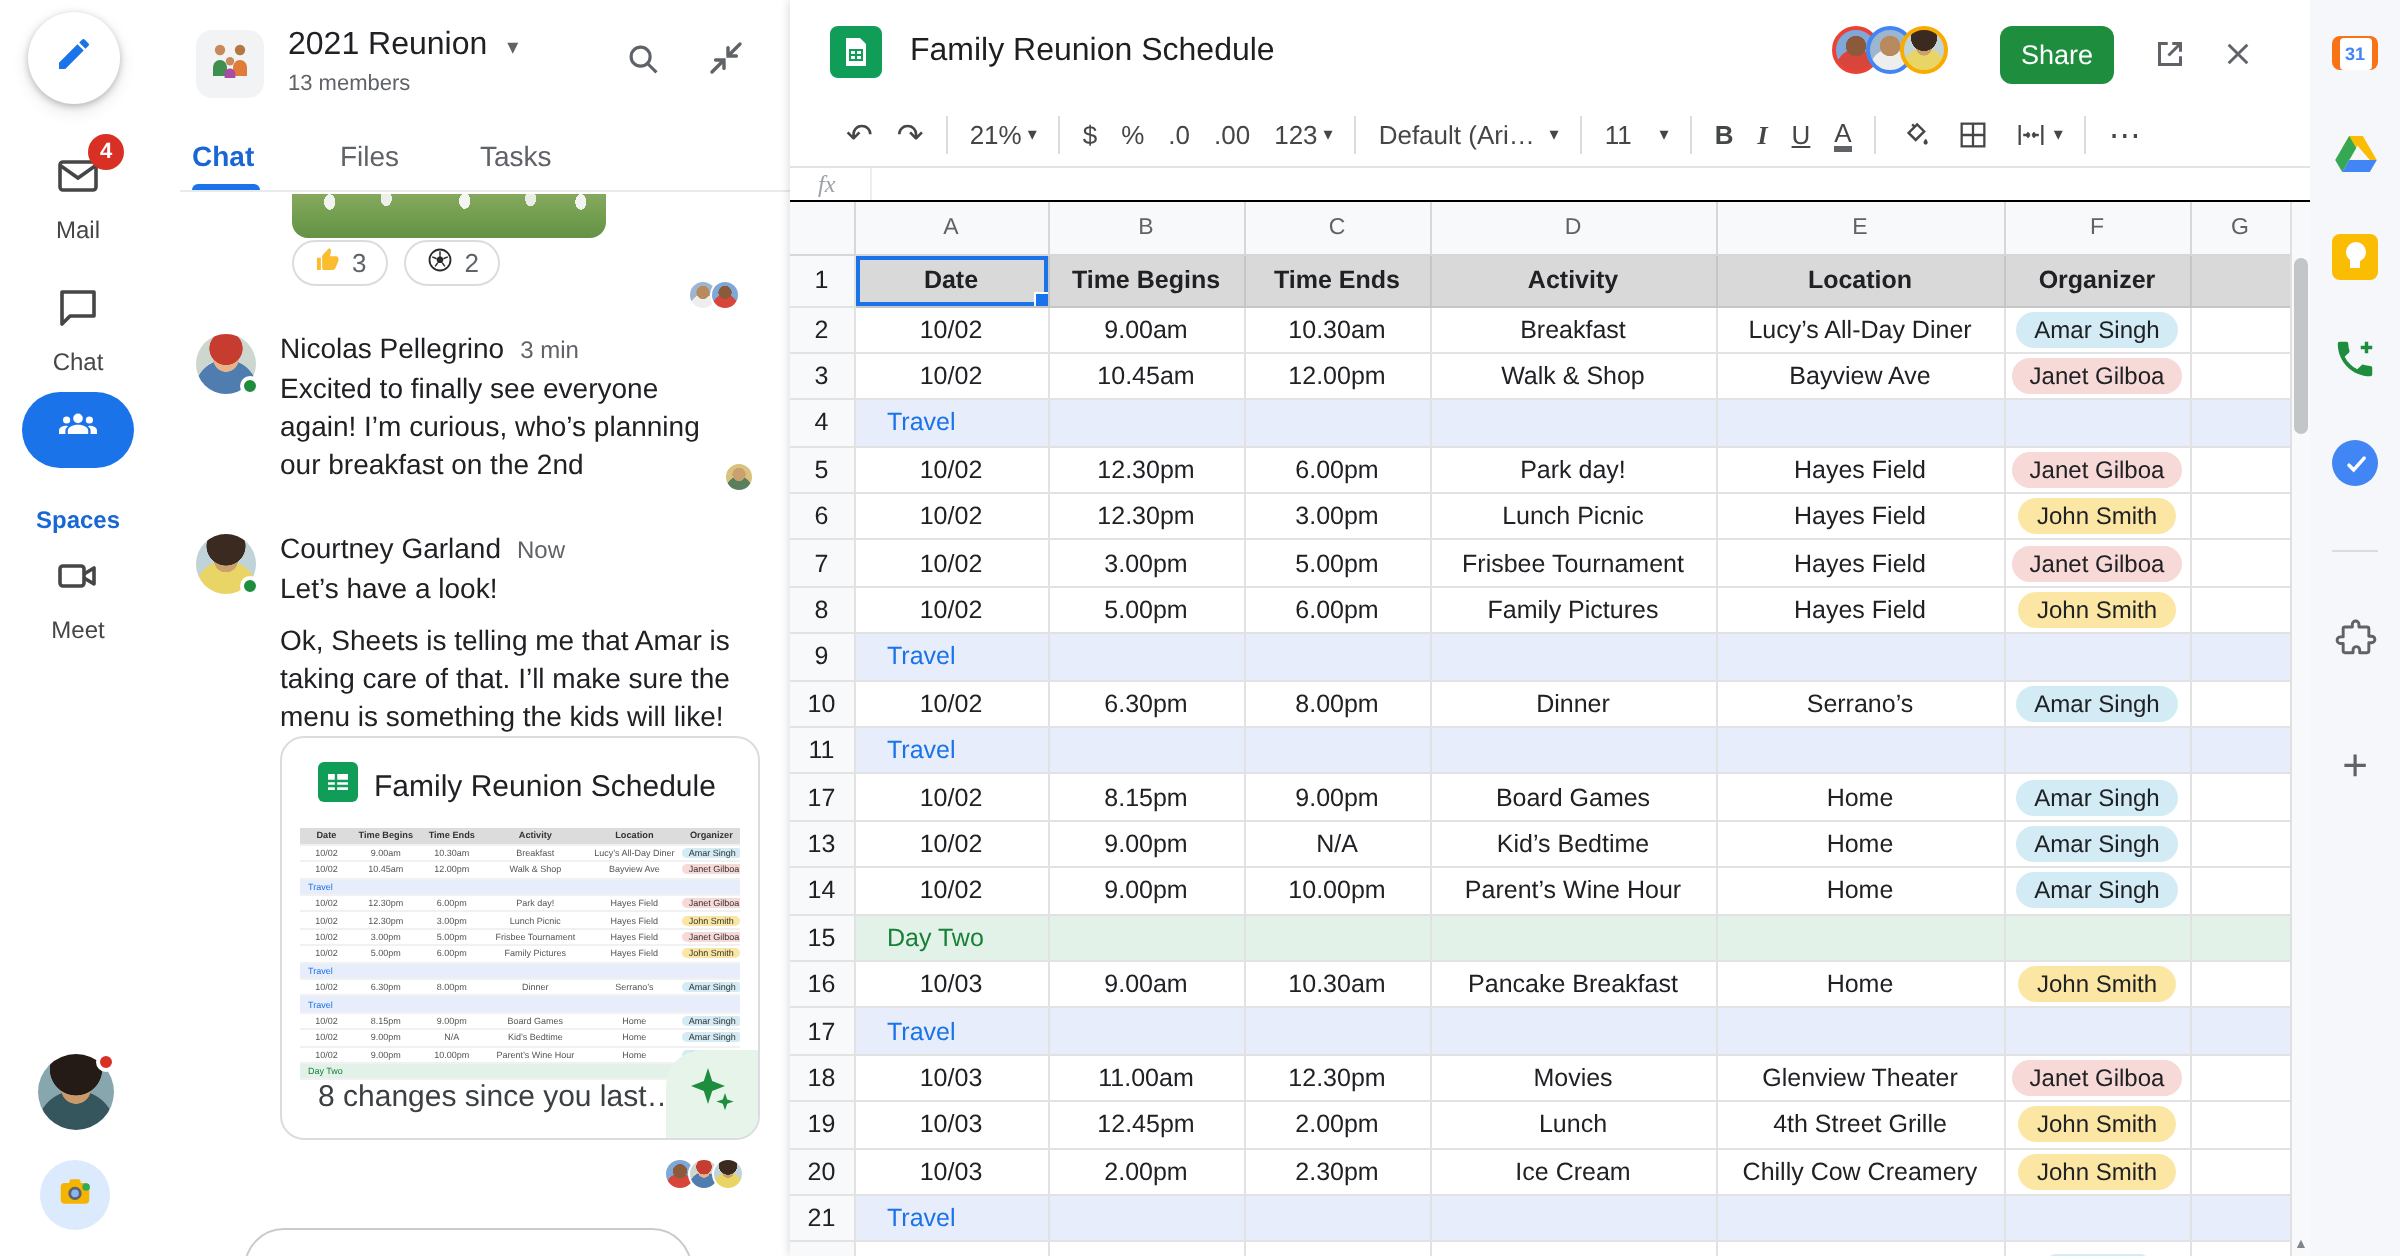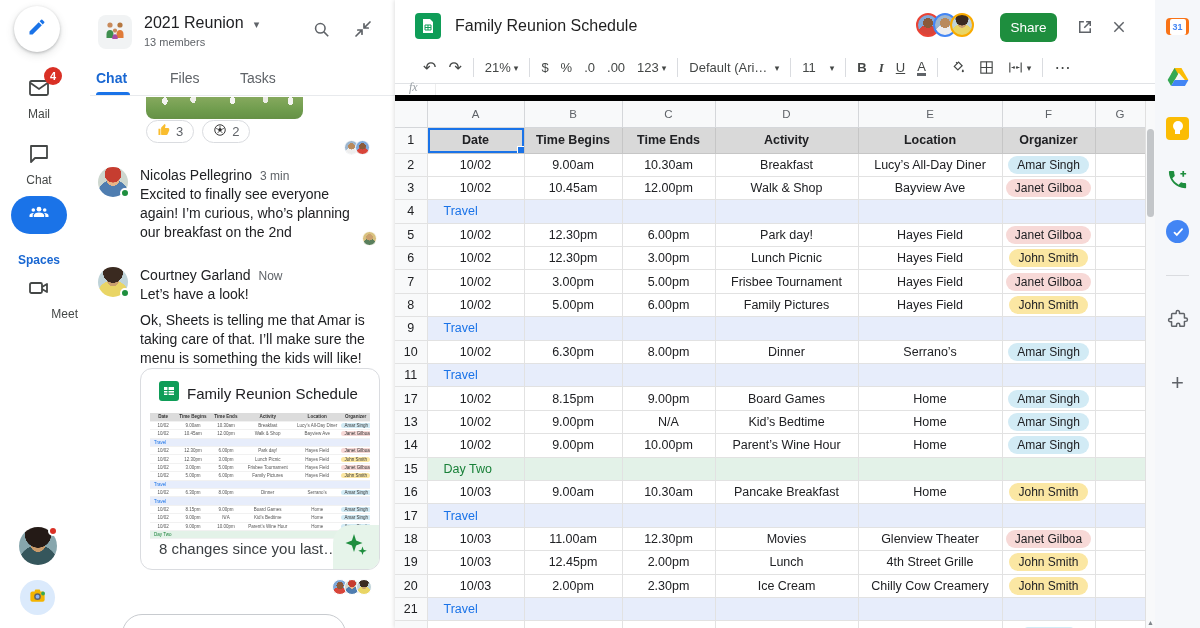--- a/index.html
+++ b/index.html
@@ -98,21 +98,21 @@
   .share-btn { position:absolute; left:605px; top:13px; width:57px; height:29px; background:#1e8e3e; color:#fff;
     border:none; border-radius:6px; font-size:13.5px; font-weight:500; cursor:pointer; font-family:inherit; }
   .toolbar { position:absolute; left:0; top:52px; width:760px; height:32px; border-bottom:1px solid #e1e3e6;
     display:flex; align-items:center; font-size:13px; color:#444746; padding-left:22px; }
   .tb { display:flex; align-items:center; gap:3px; padding:0 6px; cursor:pointer; white-space:nowrap; }
   .tb .caret { font-size:9px; color:#444746; }
   .tb-sep { width:1px; height:19px; background:#dadce0; margin:0 5px; }
   .tb-b { font-weight:700; } .tb-i { font-style:italic; font-family:"Liberation Serif","DejaVu Serif",serif; font-weight:600; }
   .tb-u { text-decoration:underline; }
   .tb-a { border-bottom:3px solid #5f6368; line-height:13px; }
-  .formula-bar { position:absolute; left:0; top:84px; width:760px; height:17px; border-bottom:6px solid #000000;
+  .formula-bar { position:absolute; left:0; top:84px; width:760px; height:17px; border-bottom:1px solid #000000;
     display:flex; align-items:flex-end; }
   .fx { font-style:italic; color:#9aa0a6; font-size:12px; margin-left:14px; width:26px;
     font-family:"Liberation Serif","DejaVu Serif",serif; }
   .fx-input { flex:1; height:100%; border-left:1px solid #eee; }
 
   .grid-wrap { position:absolute; left:0; top:101px; width:750px; height:527px; overflow:hidden; }
   table.grid { border-collapse:collapse; table-layout:fixed; width:750px; }
   table.grid td { border-right:1px solid #e2e2e2; border-bottom:1px solid #e2e2e2; font-size:12.5px;
     text-align:center; overflow:hidden; white-space:nowrap; padding:0 2px; color:#202124; }
   tr.col-head td { background:#f8f9fa; color:#5f6368; font-size:11.5px; border-color:#d5d7da; height:26px; }
@@ -188,21 +188,21 @@
             <circle cx="6.3" cy="9" r="1.8"></circle>
             <circle cx="17.7" cy="9" r="1.8"></circle>
         <path d="M12 11.4c-2.8 0-5.1 1.3-5.1 2.9V16h10.2v-1.7c0-1.6-2.3-2.9-5.1-2.9z"></path>
         <path d="M6.3 11.9c-2.1 0-3.8 1-3.8 2.3V16h3.2v-1.7c0-.9.5-1.6 1.4-2.2a6.7 6.7 0 0 0-.8-.2zM17.7 11.9c-.3 0-.6.1-.8.2.9.6 1.4 1.3 1.4 2.2V16h3.2v-1.8c0-1.3-1.7-2.3-3.8-2.3z"></path>
       </svg>
     </span>
       </div>
     <div class="rail-label">Spaces</div>
   </div>
 
-  <div class="rail-item" style="top:276px;text-align:right;">
+  <div class="rail-item" style="top:276px;">
     <div class="ic">
         <span>
       <svg width="24" height="24" viewBox="0 0 24 24" fill="none" stroke="#444746" stroke-width="1.8">
             <rect x="3" y="7" width="12" height="10" rx="1.5"></rect>
             <path d="M15 11l5-3v8l-5-3" stroke-linejoin="round"></path>
           </svg>
     </span>
       </div>
     <div class="rail-label">Meet</div>
   </div>

